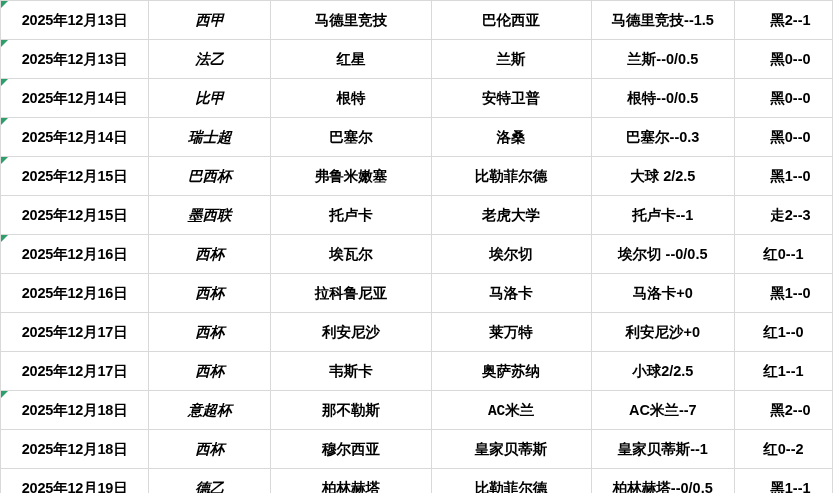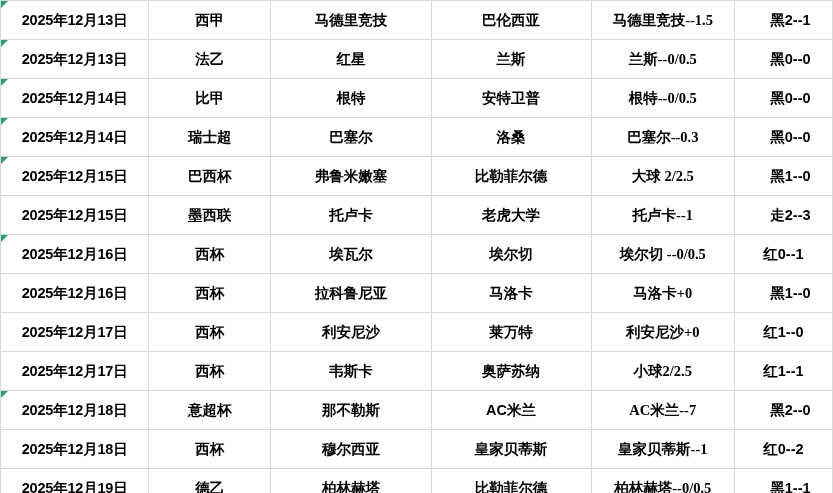--- a/index.html
+++ b/index.html
@@ -34,23 +34,23 @@
   col.c-league { width: 122px; }
   col.c-home   { width: 160px; }
   col.c-away   { width: 160px; }
   col.c-odds   { width: 143px; }
   col.c-result { width: 98px; }
 
   td.date-cell {
     font-size: 13.5px;
     letter-spacing: -0.2px;
   }
-  td.league-cell { font-size: 15px; }
-  td.team-cell   { font-size: 15px; }
-  td.odds-cell   { color: #c00000; font-size: 14.5px; font-family: Liberation Serif, serif; }
+  td.league-cell { font-size: 15px; font-style: italic; }
+  td.team-cell   { font-size: 15px; font-family: Liberation Mono, monospace; }
+  td.odds-cell   { color: #c00000; font-size: 14.5px; }
   td.result-cell { color: #c00000; font-size: 14.5px; }
   td.result-cell.dark { color: #000000; padding-left: 16px; }
   td.odds-cell.dark   { color: #000000; }
 
   
   td.mark-tl {
     position: relative;
     margin-left: 41px;
   }
   td.mark-tl::before {

